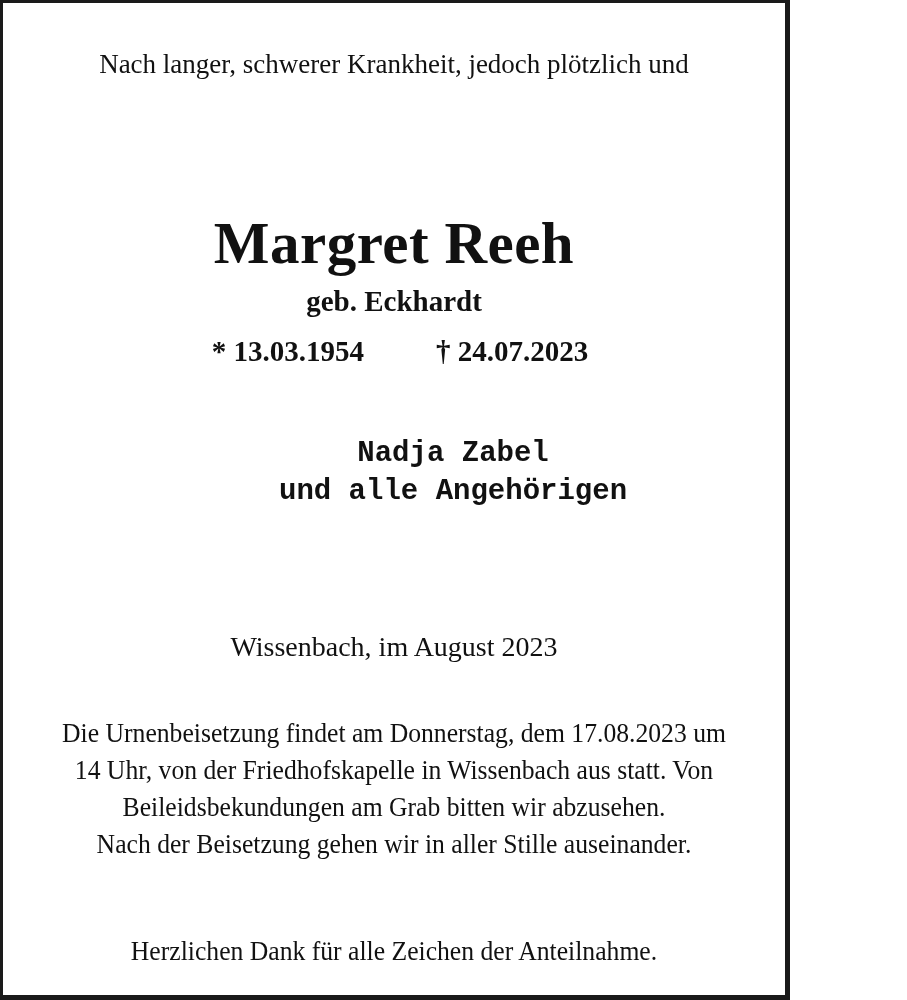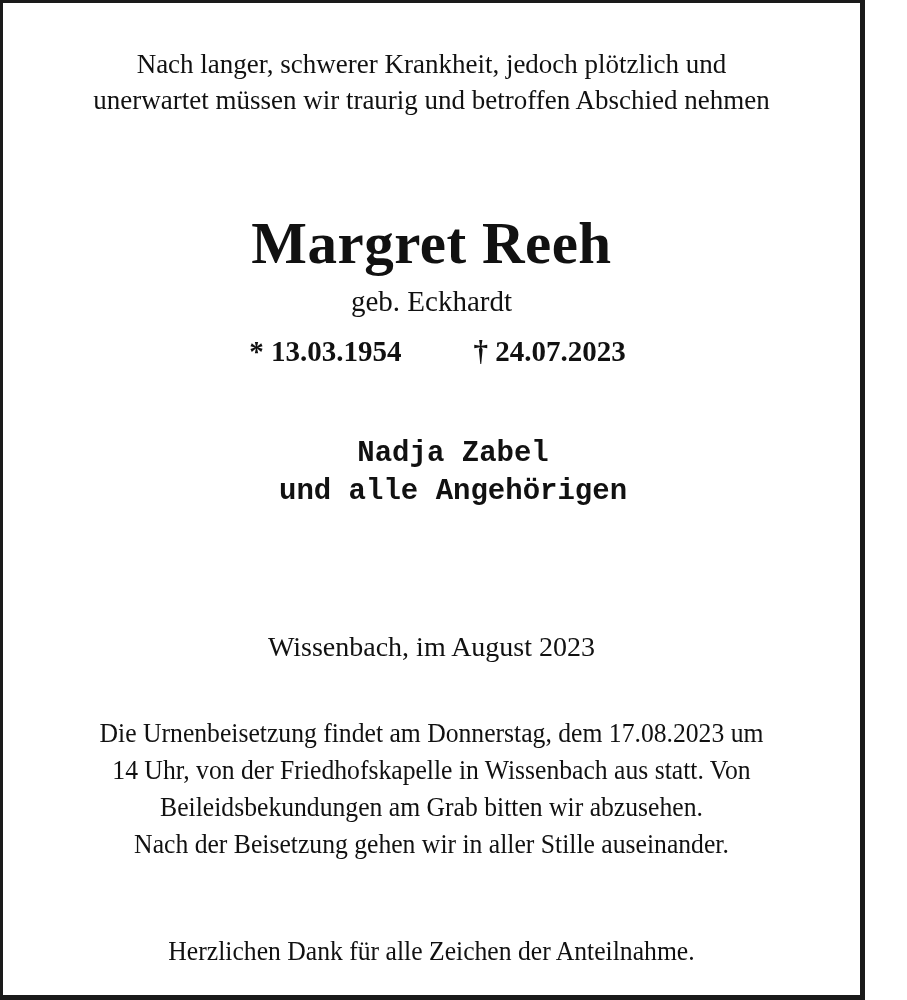--- a/index.html
+++ b/index.html
@@ -1,20 +1,20 @@
 <!DOCTYPE html>
 <html><head>
   <meta charset="utf-8">
   <style>
     html, body { margin: 0; padding: 0; background: #ffffff; }
     body { width: 907px; height: 1000px; overflow: hidden; }
     .notice {
       position: relative;
       box-sizing: border-box;
-      width: 865px;
+      width: 790px;
       height: 1000px;
       background: #ffffff;
       border-top: 3px solid #1a1a1a;
       border-left: 3px solid #1a1a1a;
       border-right: 5px solid #1a1a1a;
       border-bottom: 5px solid #1a1a1a;
       font-family: "DejaVu Serif", "Liberation Serif", serif;
       color: #111111;
     }
     .blk { position: absolute; left: 0; right: 0; text-align: center; }
@@ -28,21 +28,21 @@
       top: 200px;
       font-family: "Liberation Serif", serif;
       font-weight: bold;
       font-size: 59px;
       line-height: 80px;
       letter-spacing: 0.5px;
     }
     .maiden {
       top: 280px;
       font-family: "Liberation Serif", serif;
-      font-weight: normal;
+      font-weight: bold;
       font-size: 29px;
       line-height: 36px;
     }
     .dates {
       top: 330px;
       font-family: "Liberation Serif", serif;
       font-weight: bold;
       font-size: 29px;
       line-height: 36px;
       padding-left: 12px;
@@ -82,21 +82,20 @@
       transform: scaleX(0.95);
     }
   </style>
 </head>
 <body>
 
 <div class="notice">
 
   <div class="blk intro">
     <div>Nach langer, schwerer Krankheit, jedoch plötzlich und</div>
-    <div>unerwartet müssen wir traurig und betroffen Abschied nehmen</div>
   </div>
 
   <div class="blk name">Margret Reeh</div>
 
   <div class="blk maiden">geb. Eckhardt</div>
 
   <div class="blk dates">
     <span>* 13.03.1954</span><span class="gap"></span><span>† 24.07.2023</span>
   </div>
 

